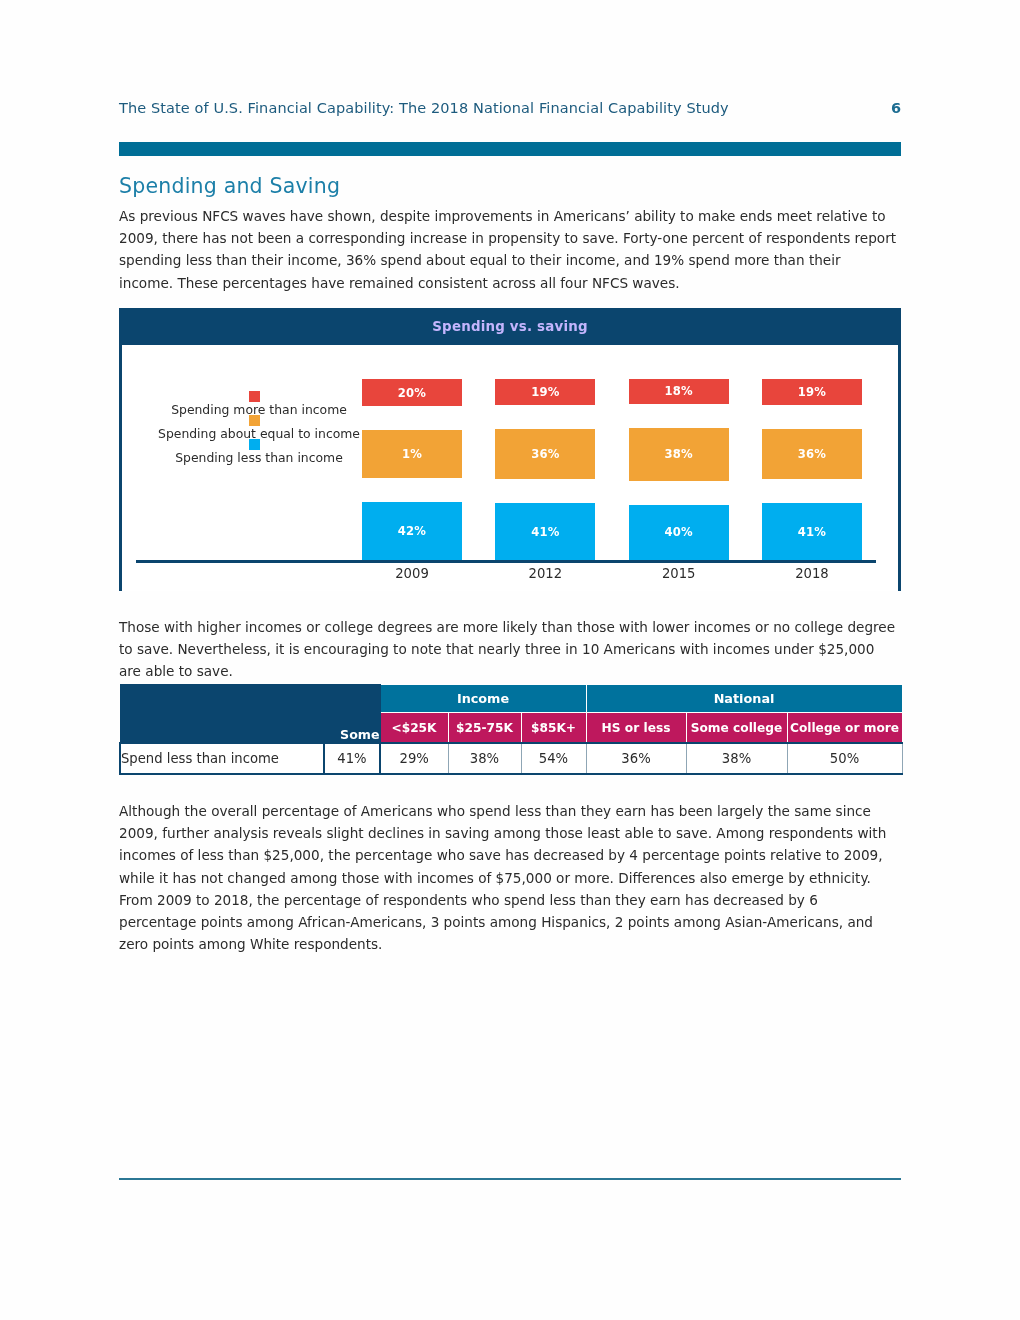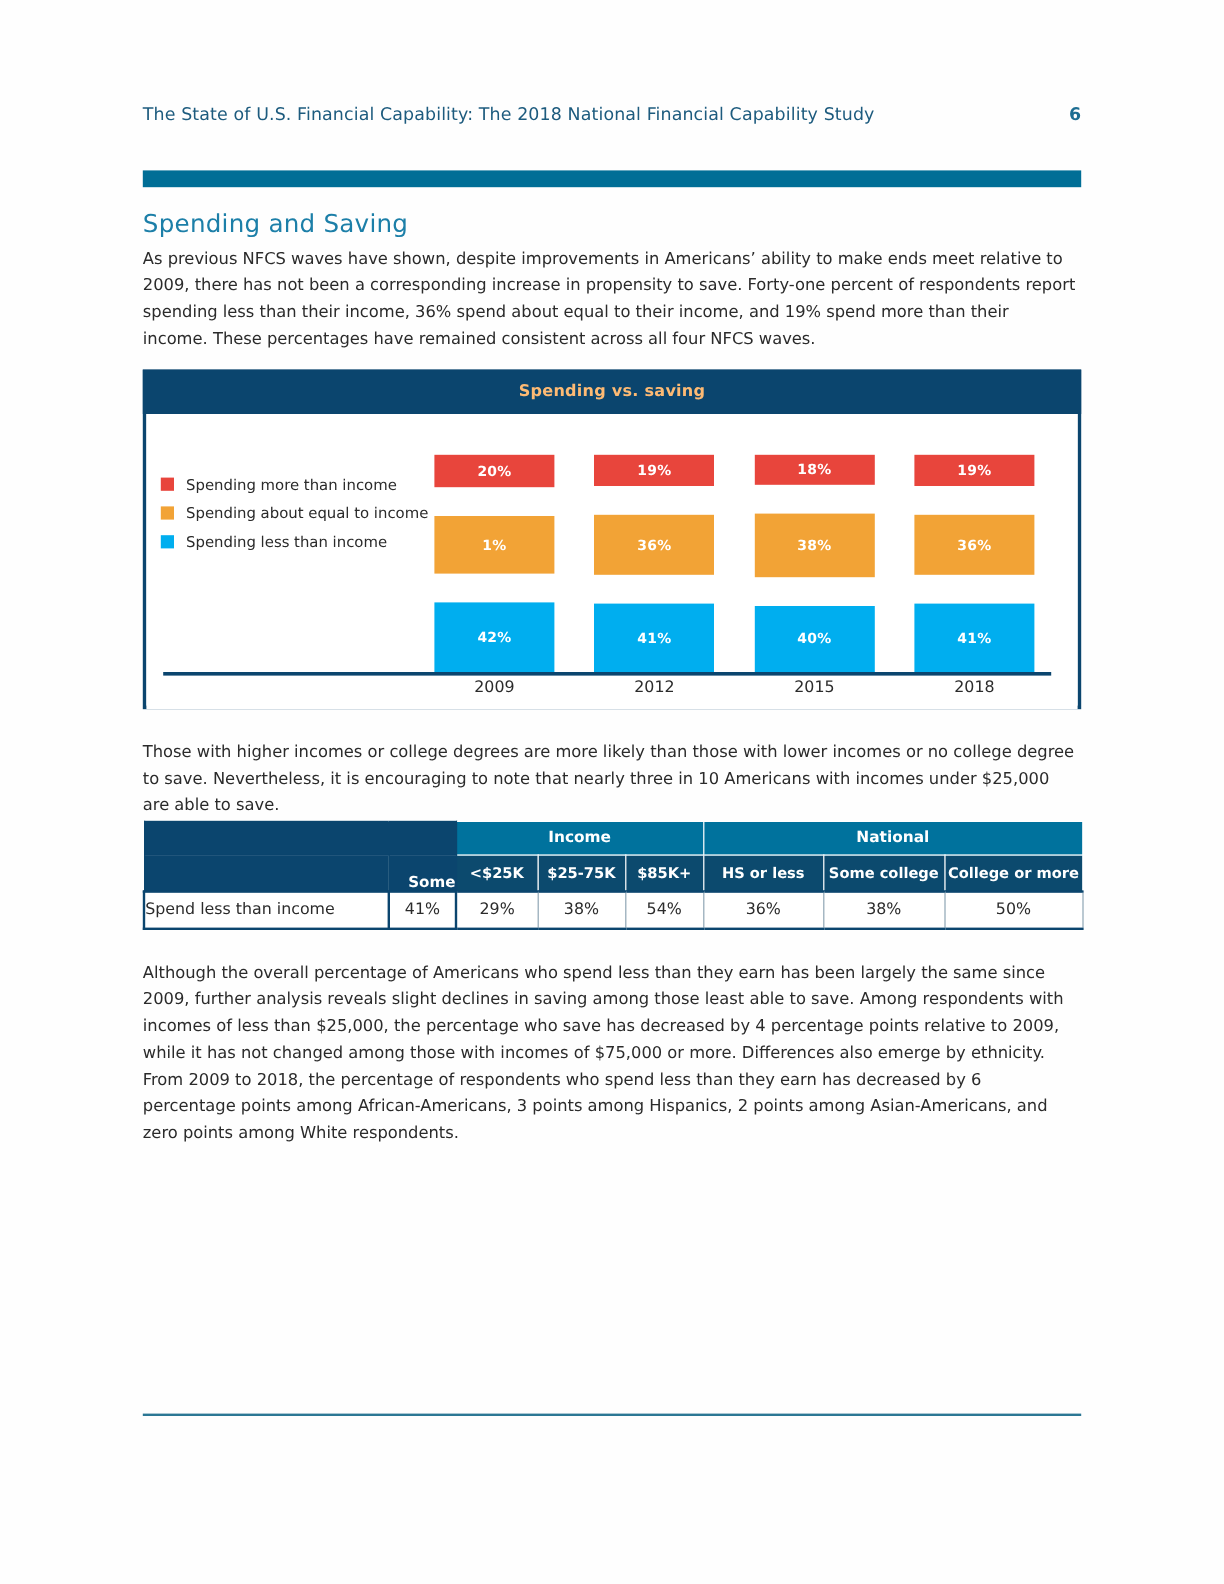--- a/index.html
+++ b/index.html
@@ -19,21 +19,21 @@
   .page {
     position: absolute;
     inset: 0;
     background: #fefefe;
   }
 
   
   .running-header {
     position: absolute;
     left: 119px;
-    top: 88px;
+    top: 100px;
     width: 782px;
     display: flex;
     align-items: flex-end;
     justify-content: space-between;
   }
   .running-header-title {
     font-size: 14.5px;
     color: #1d5b7e;
     letter-spacing: 0.1px;
     white-space: nowrap;
@@ -91,21 +91,21 @@
   }
   .chart-title-bar {
     height: 37px;
     background: #0b456e;
     display: flex;
     align-items: center;
     justify-content: center;
     margin: -3px -3px 0 -3px;
   }
   .chart-title-text {
-    color: #fdba74;
+    color: #c4b5fd;
     font-size: 13.4px;
     font-weight: bold;
     letter-spacing: 0.2px;
   }
 
   .chart-body {
     position: relative;
     height: 246px;
     background: #ffffff;
   }
@@ -115,20 +115,21 @@
     position: absolute;
     left: 12px;
     top: 46px;
     width: 250px;
   }
   .legend-row {
     display: flex;
     align-items: center;
     height: 24px;
     margin-bottom: 0px;
+    flex-direction: column;
   }
   .legend-swatch {
     width: 11px;
     height: 11px;
     flex: 0 0 11px;
     margin-right: 10px;
   }
   .legend-label {
     font-size: 12.4px;
     color: #2b2b2b;
@@ -220,21 +221,21 @@
   .th-group {
     background: #00729d;
     color: #ffffff;
     font-size: 12.8px;
     font-weight: bold;
     text-align: center;
     height: 27px;
     border: 1px solid #ffffff;
   }
   .th-sub {
-    background: #0c4a6e;
+    background: #be185d;
     color: #ffffff;
     font-size: 12.2px;
     font-weight: bold;
     text-align: center;
     height: 29px;
     border: 1px solid #ffffff;
   }
   .row-label {
     font-size: 13.2px;
     color: #2b2b2b;

